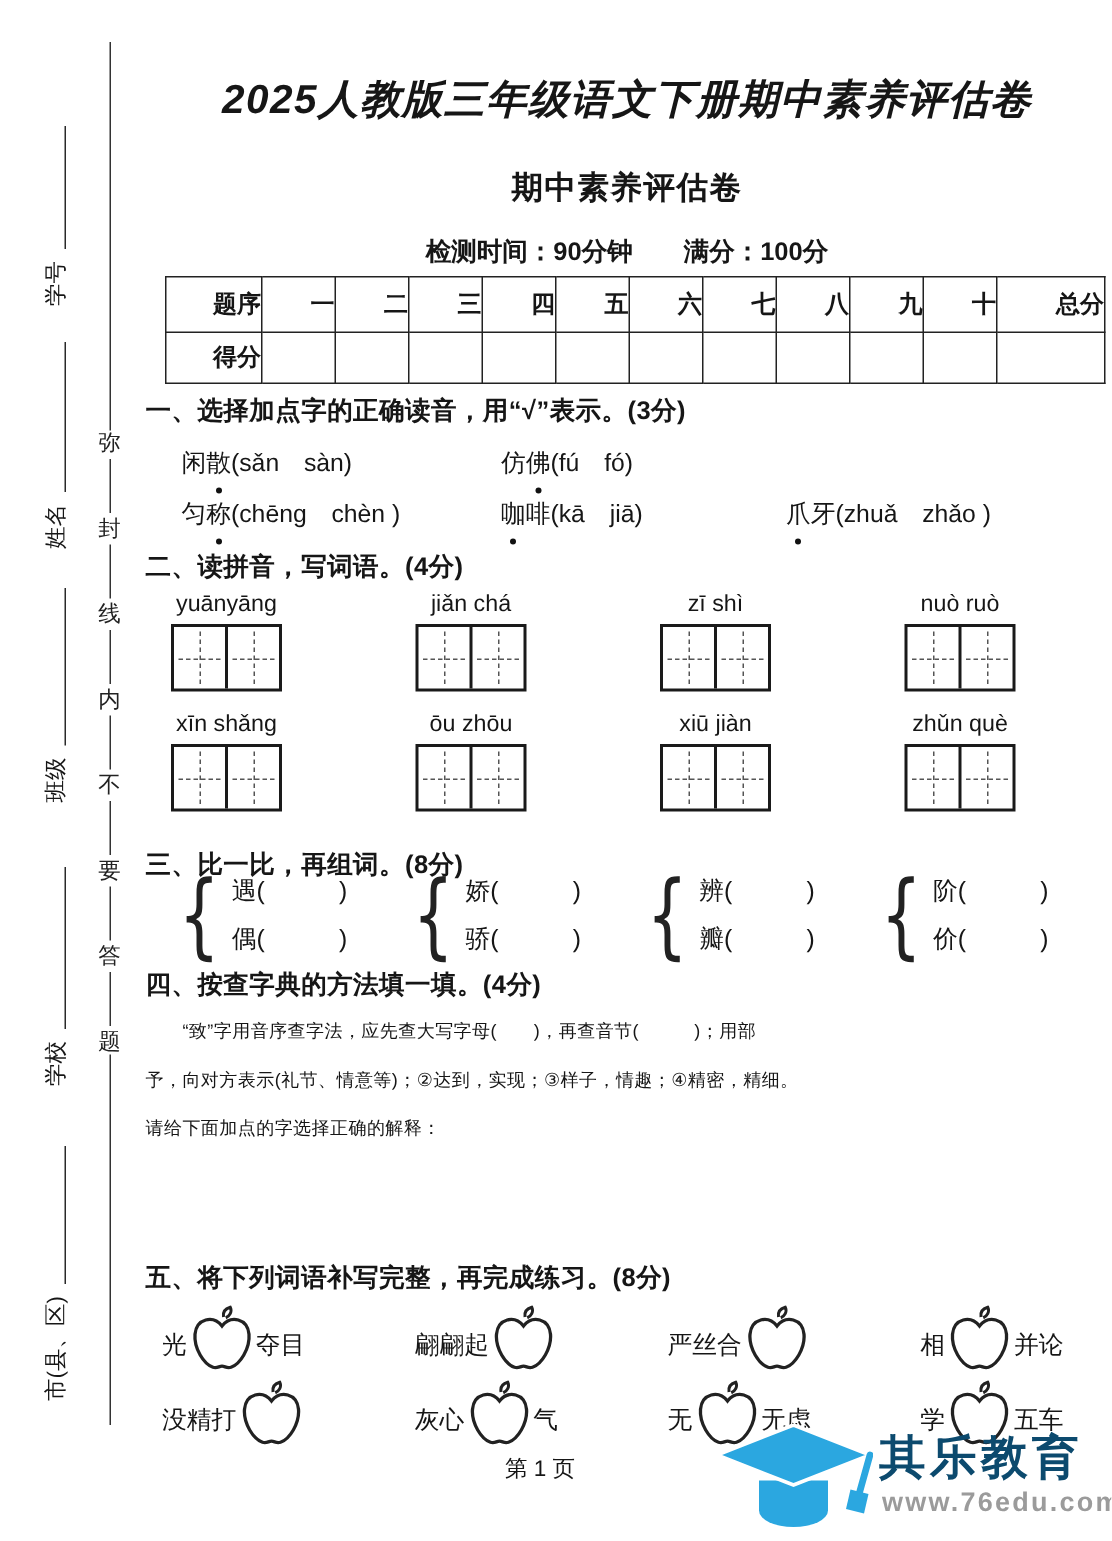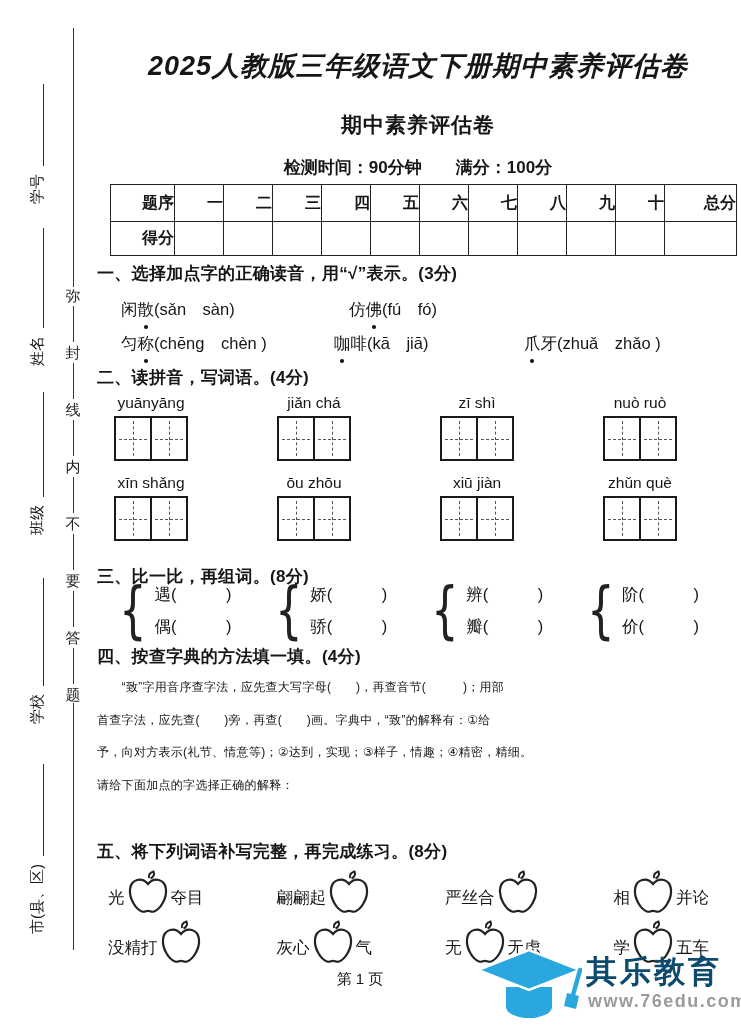--- a/index.html
+++ b/index.html
@@ -180,21 +180,21 @@
       <td></td>
           <td></td>
       <td></td>
           <td></td>
       <td></td>
     </tr>
   </tbody>
     </table>
 
   <div class="sh" style="top:262px;">一、选择加点字的正确读音，用“√”表示。(3分)</div>
-  <div class="row3" style="top:292px;gap:15px;">
+  <div class="row3" style="top:292px;">
     <span class="c1"><span>闲</span><span class="dc">散</span><span>(sǎn　sàn)</span></span>
     <span class="c2"><span>仿</span><span class="dc">佛</span><span>(fú　fó)</span></span>
   </div>
   <div class="row3" style="top:326px;">
     <span class="c1"><span>匀</span><span class="dc">称</span><span>(chēng　chèn )</span></span>
     <span class="c2"><span></span><span class="dc">咖</span><span>啡(kā　jiā)</span></span>
     <span class="c3"><span></span><span class="dc">爪</span><span>牙(zhuǎ　zhǎo )</span></span>
   </div>
 
   <div class="sh" style="top:366px;">二、读拼音，写词语。(4分)</div>
@@ -287,21 +287,20 @@
       <div>
         <div class="pline"><span>阶</span><span>(　　　)</span></div>
         <div class="pline"><span>价</span><span>(　　　)</span></div>
       </div>
     </div>
   </div>
 
   <div class="sh" style="top:645px;">四、按查字典的方法填一填。(4分)</div>
   <div class="para" style="top:671px;">
     <div>　　“致”字用音序查字法，应先查大写字母(　　)，再查音节(　　　)；用部</div>
-    <div>首查字法，应先查(　　)旁，再查(　　)画。字典中，“致”的解释有：①给</div>
     <div>予，向对方表示(礼节、情意等)；②达到，实现；③样子，情趣；④精密，精细。</div>
     <div>请给下面加点的字选择正确的解释：</div>
   </div>
 
   <div class="sh" style="top:840px;">五、将下列词语补写完整，再完成练习。(8分)</div>
 
   <svg width="0" height="0" style="position:absolute">
     <defs>
       <g id="appleShape" stroke="#222" fill="none">
         <path d="M23 8 C22.5 5 24 2.5 27.5 1.5 C29 4.5 27 7.5 24.5 8.5" stroke-width="2"></path>

